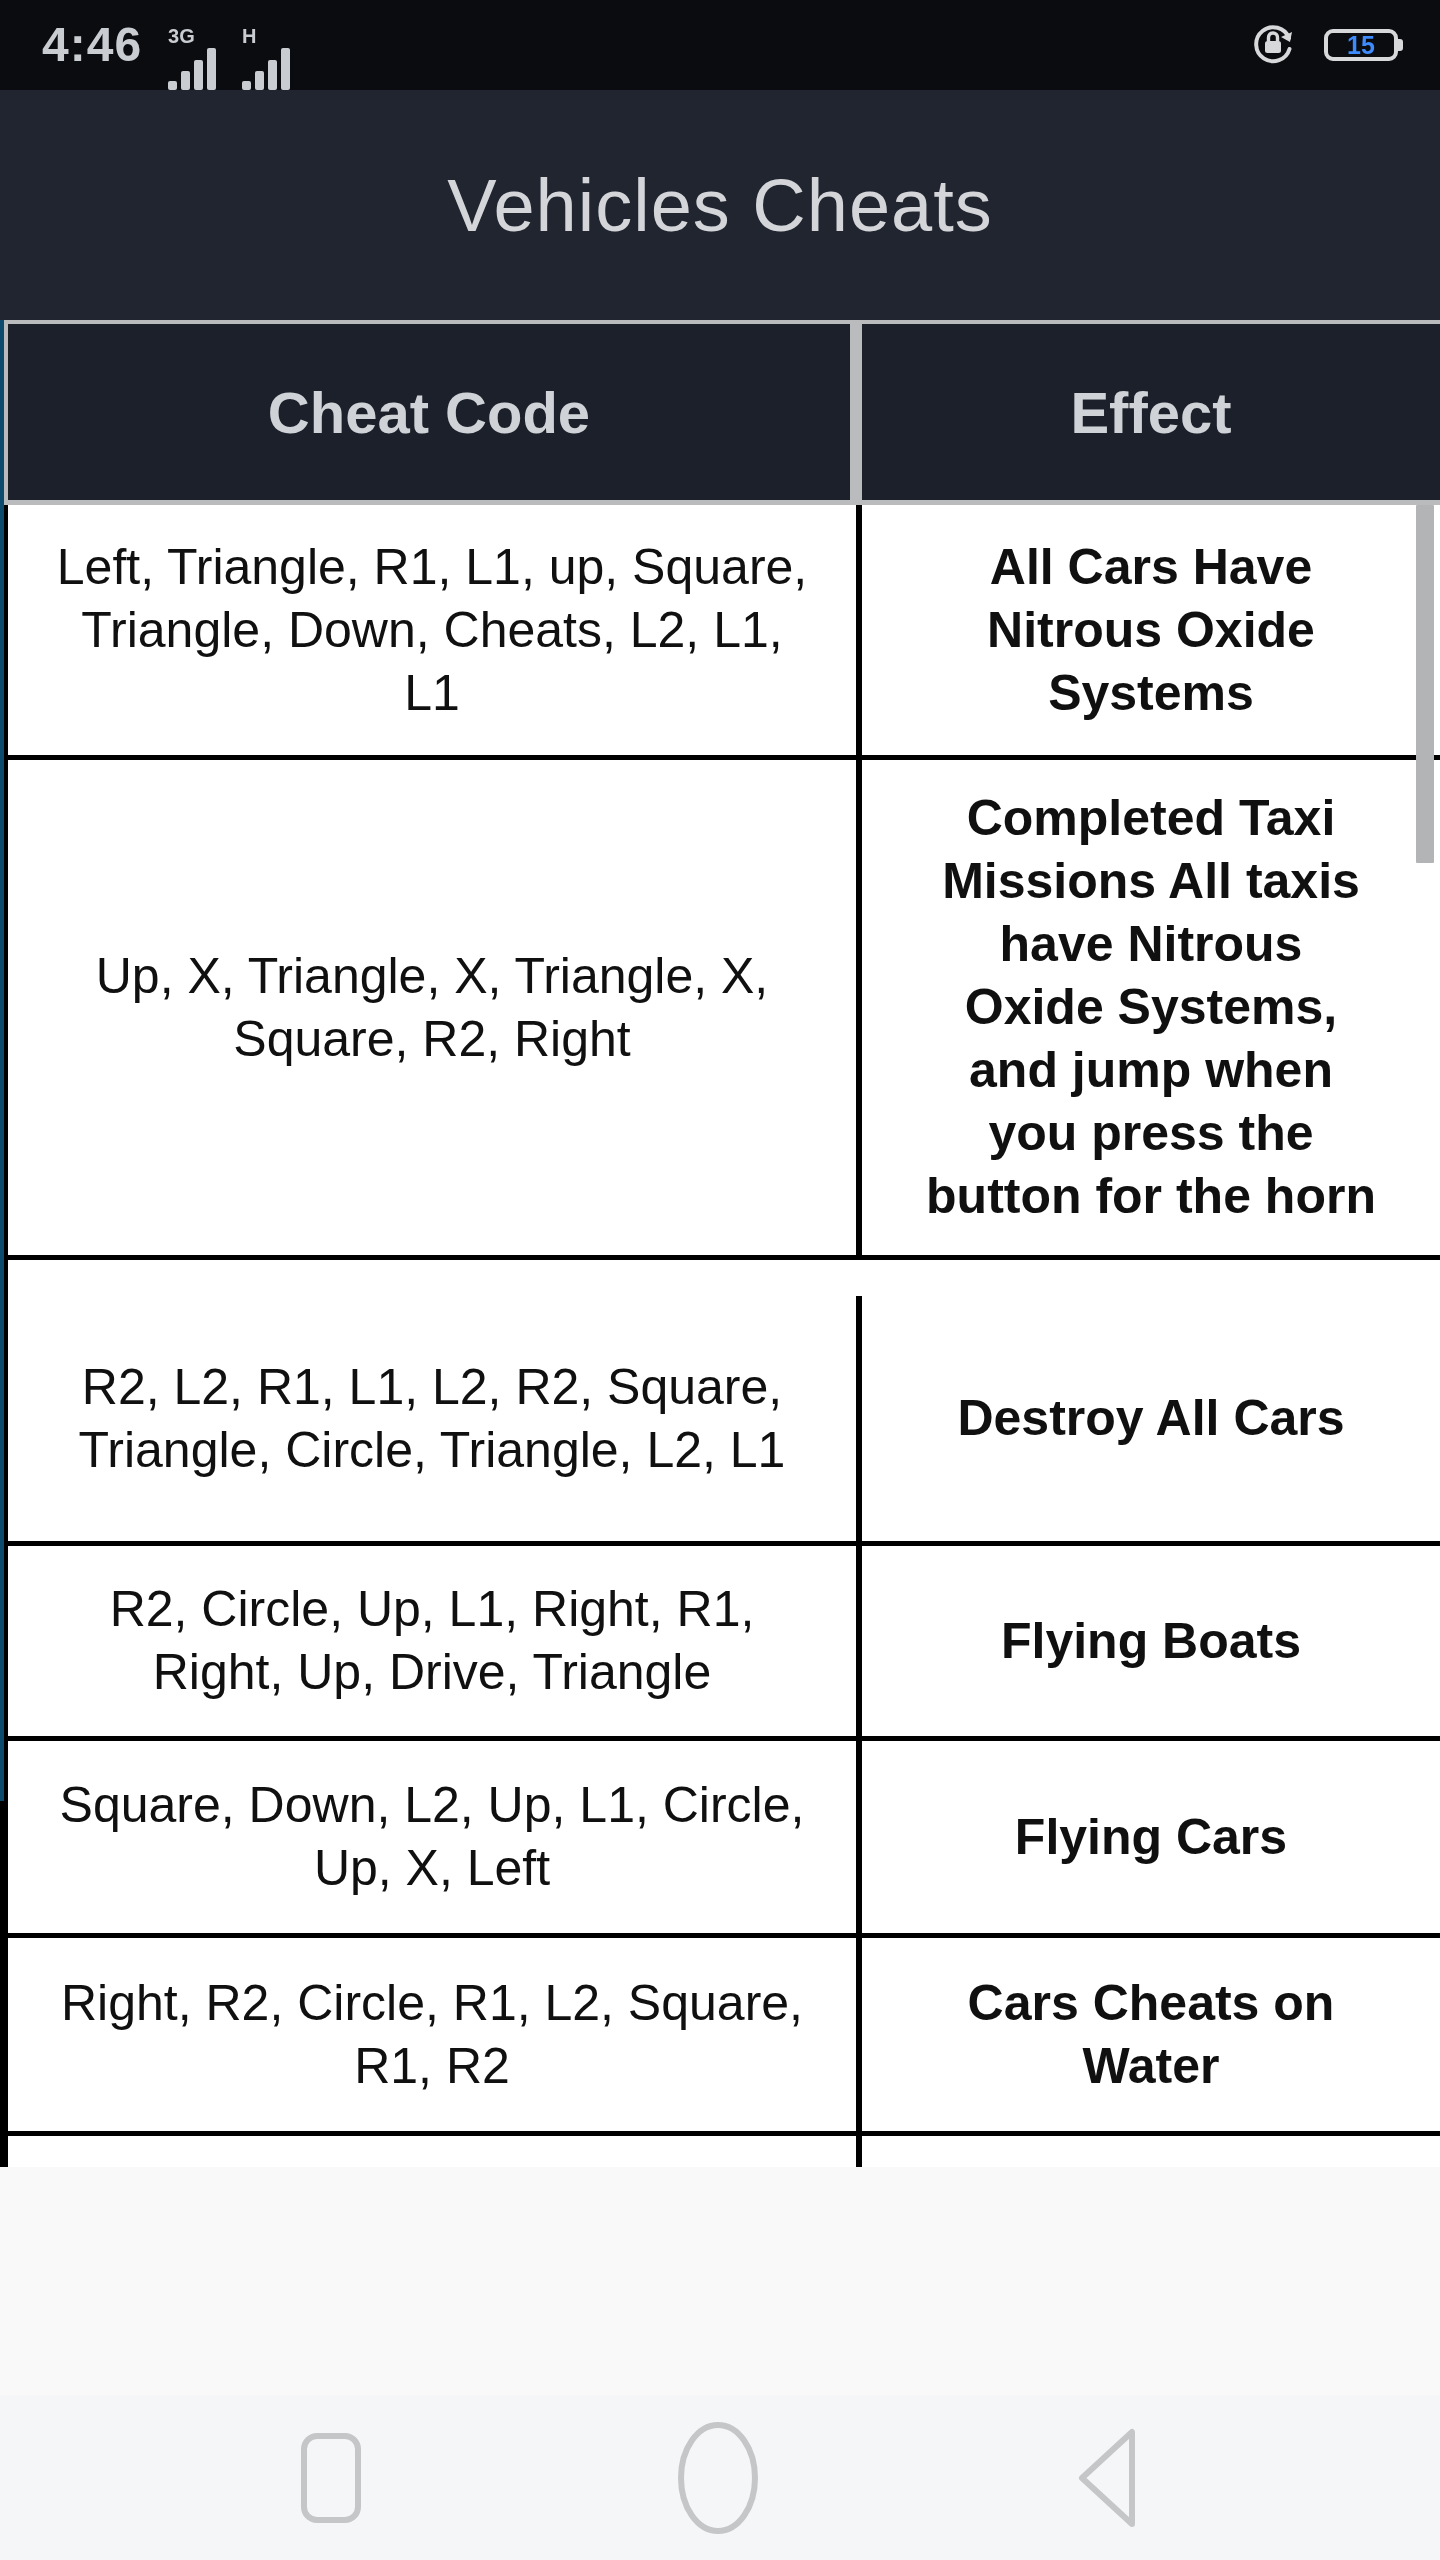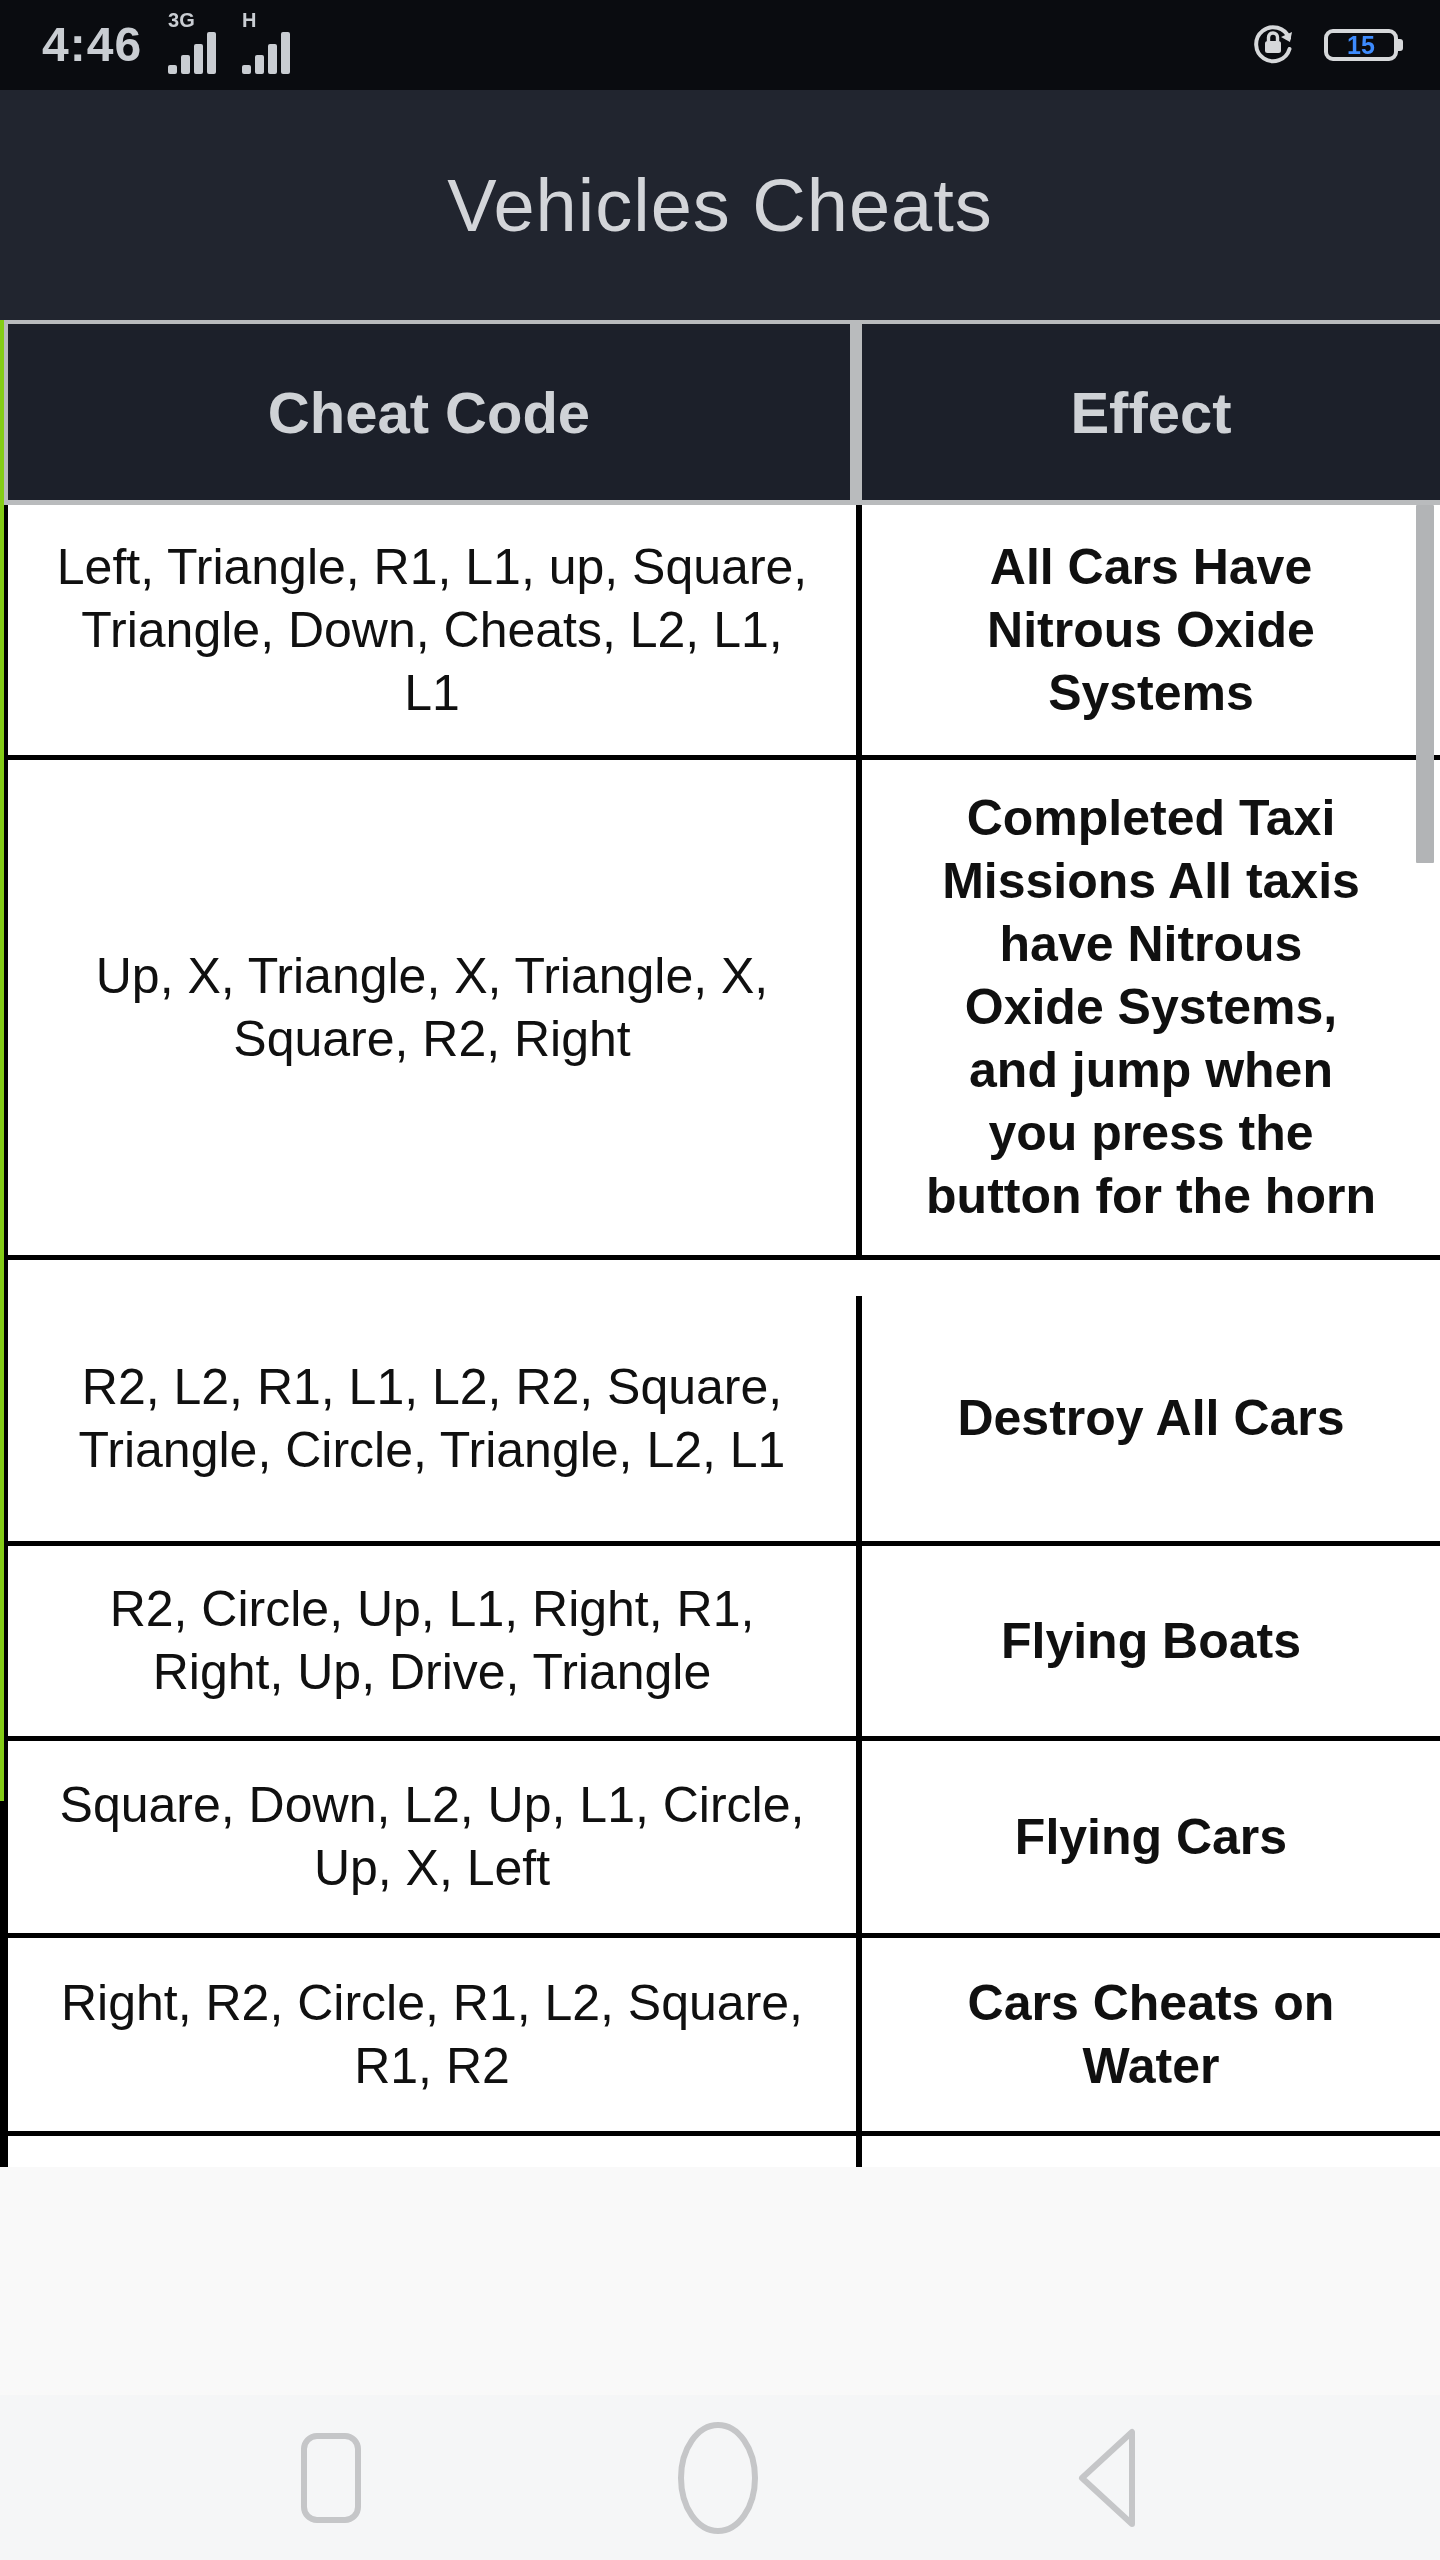--- a/index.html
+++ b/index.html
@@ -1,29 +1,29 @@
 <!DOCTYPE html>
 <html lang="en"><head>
 <meta charset="utf-8">
 <style>
   * { margin:0; padding:0; box-sizing:border-box; }
   html,body { width:1440px; height:2560px; background:#000; }
   body { font-family:"Liberation Sans","DejaVu Sans",sans-serif; position:relative; overflow:hidden; }
-  .screen { position:absolute; inset:0; width:1440px; height:1801px; background:#84cc16; }
+  .screen { position:absolute; inset:0; width:1440px; height:1801px; background:#0c4a6e; }
 
   
   .status-bar{
     position:absolute; top:0; left:0; width:1440px; height:90px;
     background:#0a0c10; color:#c9cdd2;
     display:flex; align-items:center; justify-content:space-between;
     padding:0 42px;
   }
   .sb-left{ display:flex; align-items:flex-end; gap:26px; }
   .sb-time{ font-size:48px; font-weight:700; letter-spacing:1px; line-height:90px; }
-  .net{ display:flex; flex-direction:column; align-items:flex-start; padding-bottom:16px; }
+  .net{ display:flex; flex-direction:column; align-items:flex-start; }
   .net-label{ font-size:20px; font-weight:700; line-height:20px; margin-bottom:2px; color:#c9cdd2; }
   .bars{ display:flex; align-items:flex-end; gap:4px; height:42px; }
   .bars i{ display:block; width:9px; background:#c9cdd2; border-radius:2px; }
   .b1{ height:9px; } .b2{ height:19px; } .b3{ height:30px; } .b4{ height:42px; }
   .sb-right{ display:flex; align-items:center; gap:28px; }
   .battery{
     position:relative; width:74px; height:32px; border:4px solid #d6d8da; border-radius:9px;
     display:flex; align-items:center; justify-content:center;
   }
   .battery:after{

